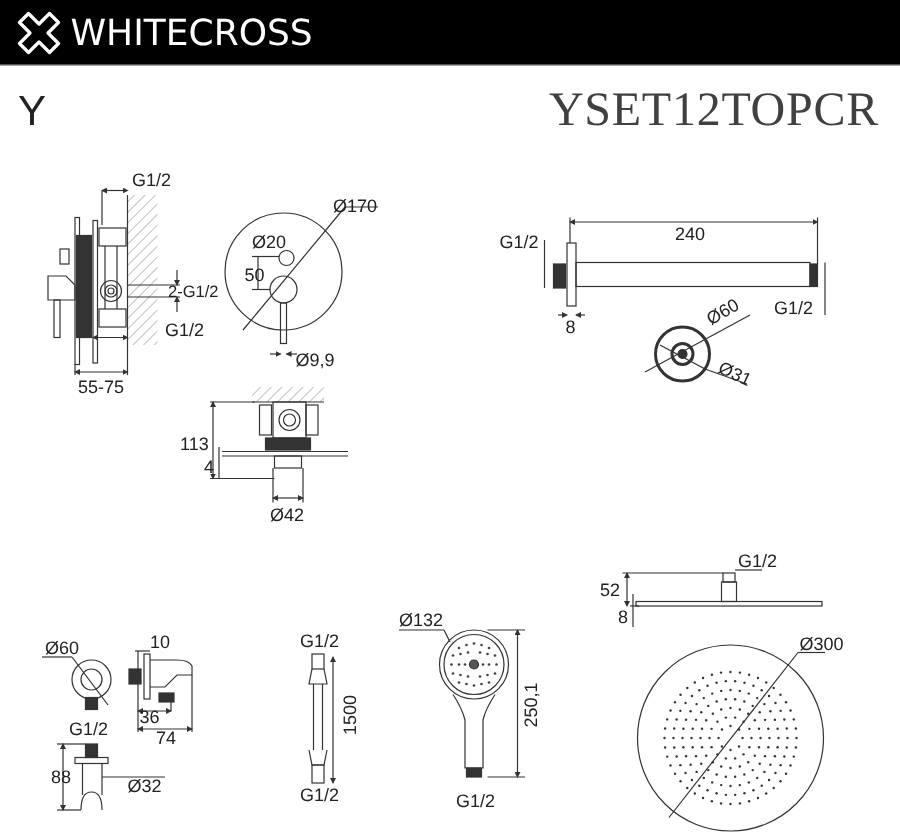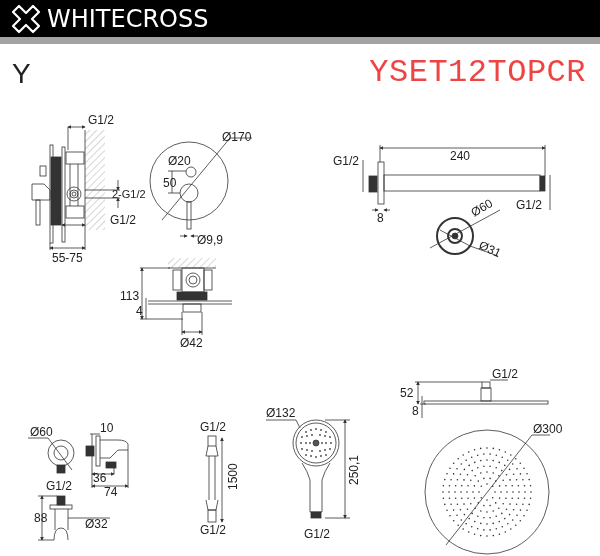--- a/index.html
+++ b/index.html
@@ -1,34 +1,34 @@
 <!DOCTYPE html>
 <html><head>
 <meta charset="utf-8">
 <style>
   * { margin: 0; padding: 0; box-sizing: border-box; }
   html, body { width: 600px; height: 556px; background: #ffffff; overflow: hidden; }
   body { position: relative; font-family: "Liberation Sans", sans-serif; color: #222; }
   .header {
     position: absolute; left: 0; top: 0; width: 600px; height: 44px;
-    background: #000; border-bottom: 7px solid #a3a3a3;
+    background: #000; border-bottom: 1px solid #a3a3a3;
     display: flex; align-items: center; padding-left: 10px;
   }
   .brand-logo { width: 32px; height: 32px; margin-right: 5px; }
   .brand-name {
     color: #fff; font-size: 24px; letter-spacing: 0px; font-weight: normal;
     font-family: "DejaVu Sans", sans-serif;
   }
   .series-letter {
     position: absolute; left: 12px; top: 58px; font-size: 28px; color: #222;
     font-family: "Liberation Sans", sans-serif;
   }
   .model-code {
-    position: absolute; right: 14px; top: 54px; font-size: 32px; color: #ef4444;
-    font-family: Liberation Mono, monospace; letter-spacing: 0.5px;
+    position: absolute; right: 14px; top: 54px; font-size: 32px; color: #404040;
+    font-family: Liberation Serif, serif; letter-spacing: 0.5px;
   }
   svg.drawing { position: absolute; left: 0; top: 0; }
   svg text { font-family: "Liberation Sans", sans-serif; fill: #222; }
 </style>
 </head>
 <body>
 
 <div class="header">
   <svg class="brand-logo" viewBox="0 0 32 32">
     <path d="M9 3 L16 10 L23 3 L29 9 L22 16 L29 23 L23 29 L16 22 L9 29 L3 23 L10 16 L3 9 Z" fill="none" stroke="#fff" stroke-width="2.2" stroke-linejoin="round"></path>

